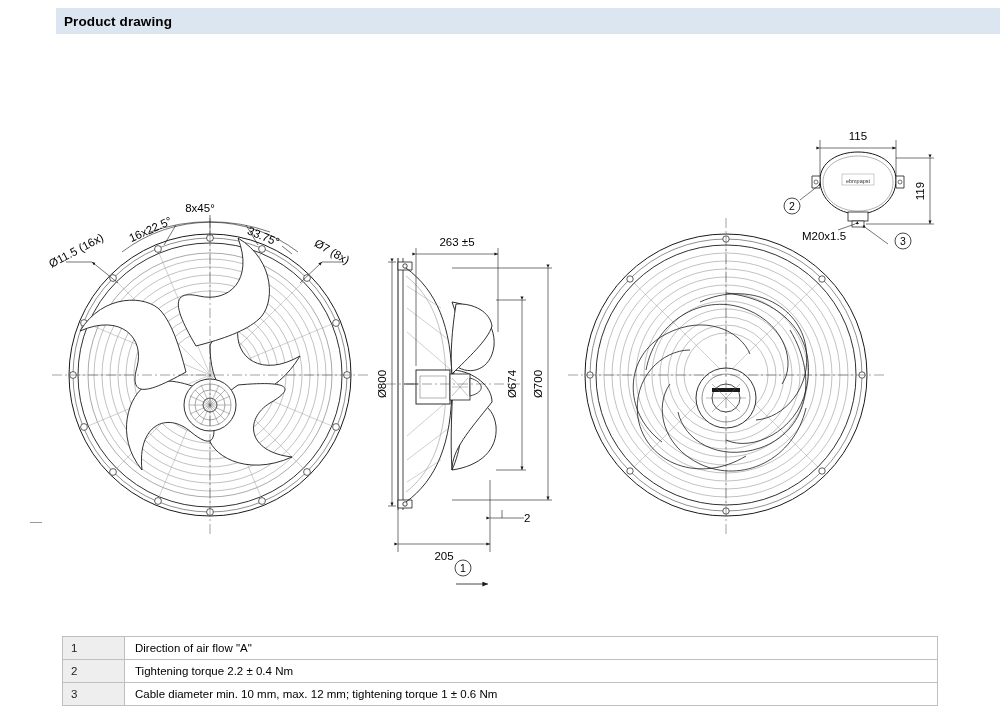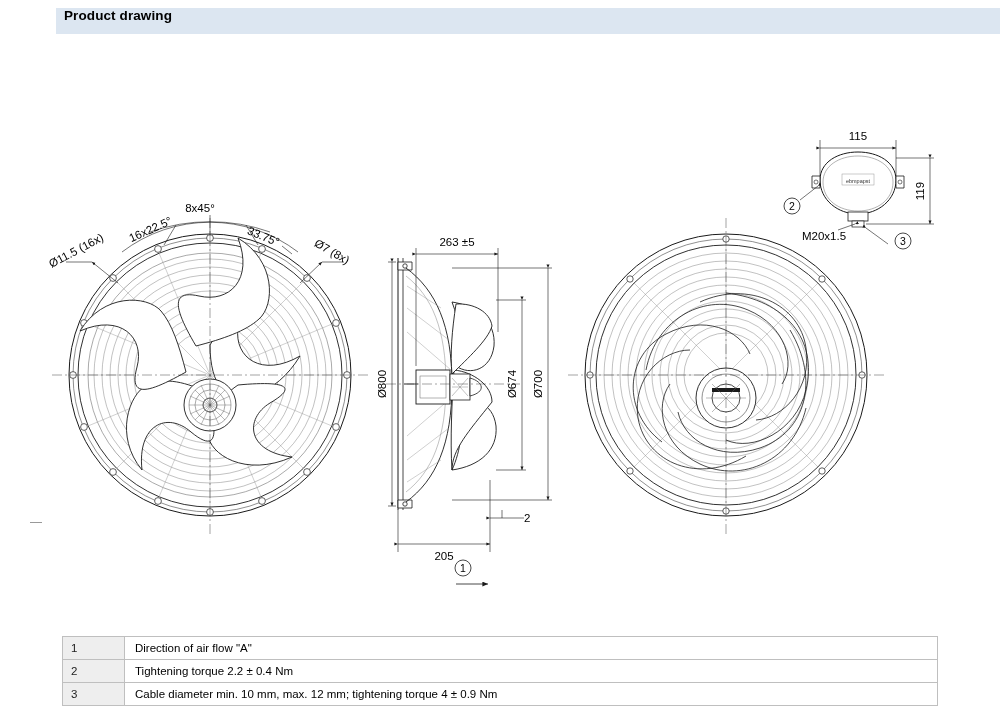--- a/index.html
+++ b/index.html
@@ -15,20 +15,21 @@
   }
 
   
   .header {
     position: absolute;
     left: 0; top: 8px;
     width: 1000px;
     height: 26px;
     background: #dce6f1;
     display: flex;
+    align-items: center;
   }
   .header .accent {
     width: 56px;
     height: 26px;
     background: #ffffff;
   }
   .header .title {
     font-size: 13.5px;
     font-weight: bold;
     letter-spacing: 0.1px;
@@ -450,16 +451,16 @@
     <tr>
       <td class="num">1</td>
       <td class="desc">Direction of air flow "A"</td>
     </tr>
     <tr>
       <td class="num">2</td>
       <td class="desc">Tightening torque 2.2 ± 0.4 Nm</td>
     </tr>
     <tr>
       <td class="num">3</td>
-      <td class="desc">Cable diameter min. 10 mm, max. 12 mm; tightening torque 4 ± 0.9 Nm</td>
+      <td class="desc">Cable diameter min. 10 mm, max. 12 mm; tightening torque 1 ± 0.6 Nm</td>
     </tr>
   </tbody>
 </table>
 
 </body></html>

